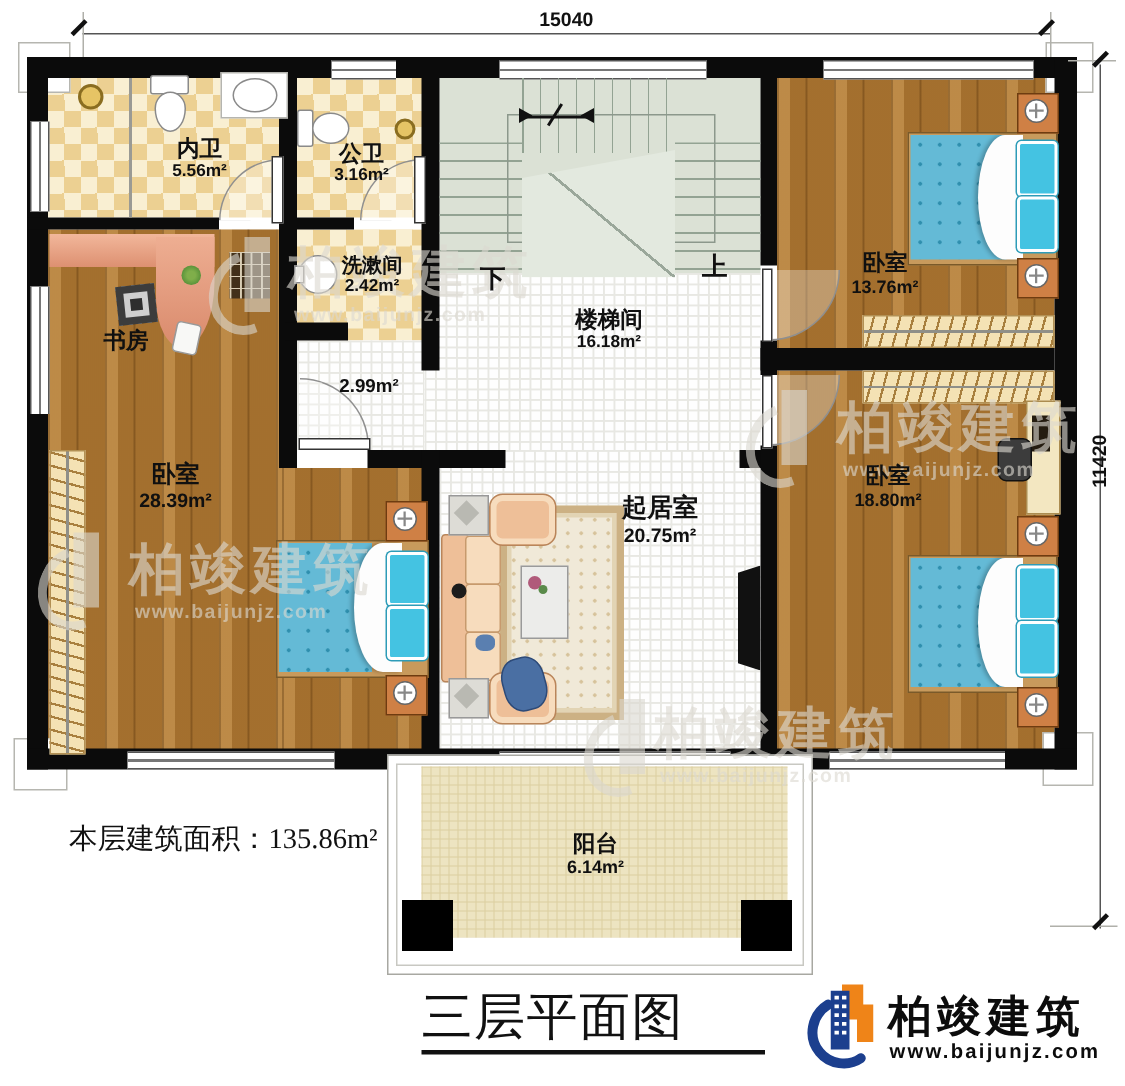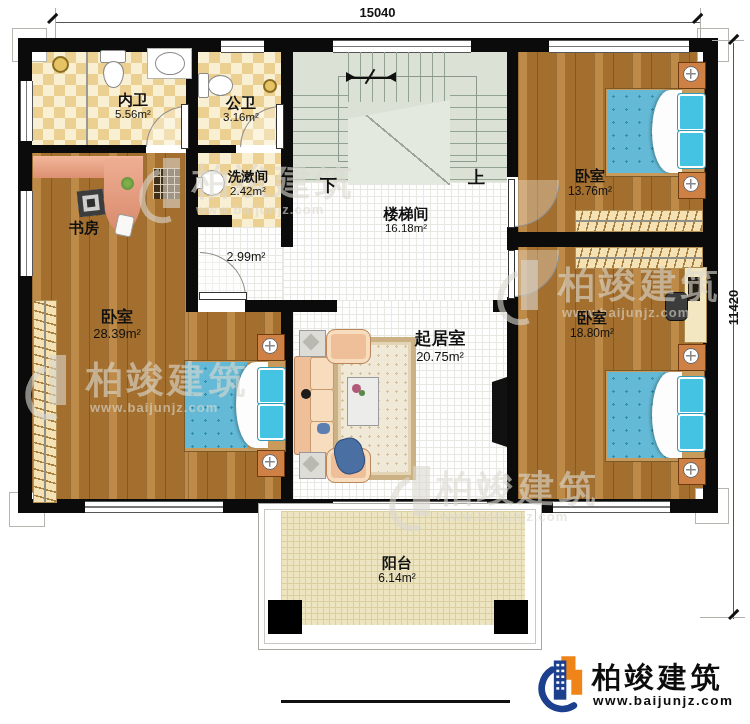--- a/index.html
+++ b/index.html
@@ -41,21 +41,21 @@
   .pillow{position:absolute;background:#44c3e2;border:2px solid #fff;box-shadow:0 0 0 1px #2e9cb8;border-radius:3px}
   .bedframe{position:absolute;background:#c89a5c;border:1.5px solid #7a5a2a}
   .wardh{position:absolute;background-color:#f4e2b4;box-shadow:inset 0 0 0 1px #b29054;
     background-image:linear-gradient(transparent calc(50% - .7px),#8f8f88 calc(50% - .7px) calc(50% + .7px),transparent calc(50% + .7px)),
       repeating-linear-gradient(105deg,transparent 0 7px,#a87f3e 7px 8.5px)}
   .wardv{position:absolute;background-color:#f4e2b4;box-shadow:inset 0 0 0 1px #b29054;
     background-image:linear-gradient(90deg,transparent calc(50% - .7px),#8f8f88 calc(50% - .7px) calc(50% + .7px),transparent calc(50% + .7px)),
       repeating-linear-gradient(15deg,transparent 0 7px,#a87f3e 7px 8.5px)}
   .rlbl{transform:translateX(-50%);text-align:center;white-space:nowrap;color:#101010}
   .rn{font-weight:bold;font-size:15px;line-height:1.15}
-  .ra{font-weight:normal;font-size:11.5px;line-height:1.2}
+  .ra{font-weight:bold;font-size:11.5px;line-height:1.2}
   .wmname{position:absolute;font-weight:bold;letter-spacing:4px;color:rgba(219,216,208,.62);white-space:nowrap;font-size:37px;line-height:1}
   .wmsite{position:absolute;font-weight:bold;letter-spacing:1px;color:rgba(219,216,208,.62);white-space:nowrap;font-size:13px;line-height:1}
   .wmg{position:absolute;width:52px;height:64px;opacity:.6}
   .wmg::before{content:"";position:absolute;left:21px;top:2px;width:17px;height:50px;background:#dbd8d0}
   .wmg::after{content:"";position:absolute;left:-2px;top:10px;width:38px;height:46px;border:6px solid #dbd8d0;
     border-top-color:transparent;border-right-color:transparent;border-radius:50%;transform:rotate(25deg)}
   .tick{position:absolute;width:13px;height:2.5px;background:#111;transform:rotate(-45deg)}
   .dimline{position:absolute;background:#555}
   .extline{position:absolute;background:#b0b0aa}
   .dimtxt{position:absolute;font-weight:bold;font-size:13px;color:#111;text-align:center}
@@ -267,37 +267,39 @@
     <div class="ra" style="font-size:12px">13.76m²</div>
   </div>
   <div class="a rlbl" style="left:592px;top:309px">
     <div class="rn">卧室</div>
     <div class="ra" style="font-size:12px">18.80m²</div>
   </div>
   <div class="a rlbl" style="left:397px;top:554px">
     <div class="rn">阳台</div>
     <div class="ra" style="font-size:12px">6.14m²</div>
   </div>
-  <div class="a rlbl" style="left:246px;top:250px;font-weight:normal;font-size:12.5px">2.99m²</div>
+  <div class="a rlbl" style="left:246px;top:250px;font-weight:bold;font-size:12.5px">2.99m²</div>
   <div class="a" style="left:468px;top:166px;font-weight:bold;font-size:17px;color:#111">上</div>
   <div class="a" style="left:320px;top:174px;font-weight:bold;font-size:17px;color:#111">下</div>
 
   <div class="dimline" style="left:55px;top:22px;width:645px;height:1px"></div>
   <div class="extline" style="left:55px;top:8px;width:1px;height:30px"></div>
   <div class="extline" style="left:700px;top:8px;width:1px;height:30px"></div>
   <div class="tick" style="left:46px;top:17px"></div>
   <div class="tick" style="left:691px;top:17px"></div>
   <div class="dimtxt" style="left:330px;top:5px;width:95px">15040</div>
   <div class="dimline" style="left:733px;top:43px;width:1px;height:576px"></div>
   <div class="extline" style="left:712px;top:40px;width:32px;height:1px"></div>
   <div class="extline" style="left:700px;top:617px;width:45px;height:1px"></div>
   <div class="tick" style="left:727px;top:38px"></div>
   <div class="tick" style="left:727px;top:613px"></div>
   <div class="dimtxt" style="left:703px;top:300px;width:60px;transform:rotate(-90deg)">11420</div>
 
+  <div class="note" style="left:46px;top:546px">本层建筑面积：135.86m²</div>
+  <div class="a" style="left:281px;top:655px;font-family:'Liberation Serif',serif;font-size:34px;color:#111;letter-spacing:1px">三层平面图</div>
   <div class="a" style="left:281px;top:700px;width:229px;height:3px;background:#111"></div>
 
   <div class="a" style="left:538px;top:653px;width:50px;height:60px">
     <svg width="50" height="60" viewBox="0 0 60 72">
       <path d="M28 4 L45 4 L45 20 L53 20 L53 50 L40 50 L40 32 L28 32 Z" fill="#ef8418"></path>
       <rect x="19" y="9" width="15" height="47" fill="#1c3f8e"></rect>
       <g fill="#fff">
         <rect x="22" y="13" width="3.5" height="3"></rect>
           <rect x="28" y="13" width="3.5" height="3"></rect>
         <rect x="22" y="20" width="3.5" height="3"></rect>

